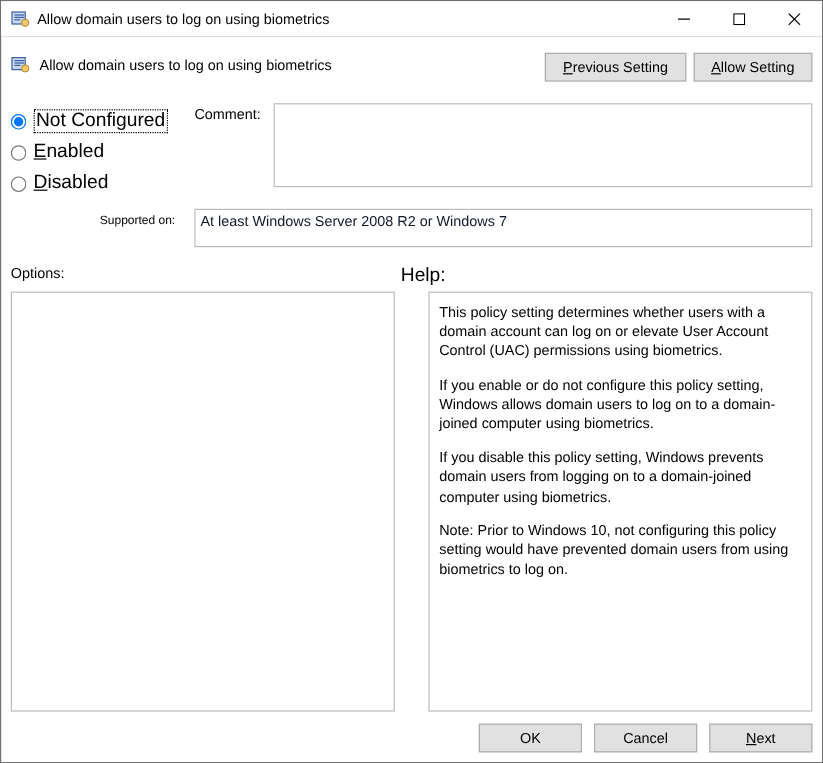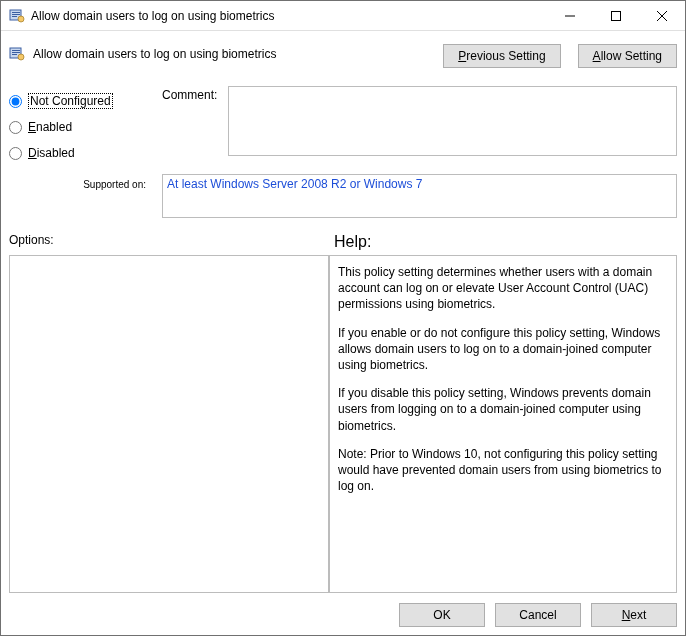--- a/index.html
+++ b/index.html
@@ -7,39 +7,39 @@
     .titlebar { height: 30px; display: flex; align-items: center; background: #fff; border-bottom: 1px solid #e0e0e0; }
     .titlebar .icon { width: 16px; height: 16px; margin: 0 6px 0 8px; }
     .titlebar .title { flex: 1; font-size: 12px; }
     .titlebar .win-buttons { display: flex; }
     .titlebar .win-btn { width: 46px; height: 30px; display: flex; justify-content: center; align-items: center; }
     .content { flex: 1; display: flex; flex-direction: column; padding: 5px 8px 8px 8px; }
     .header-row { display: flex; align-items: flex-start; min-height: 44px; }
     .header-left { display: flex; align-items: center; flex: 1; padding-top: 10px; }
     .header-left .icon { width: 16px; height: 16px; margin-right: 8px; }
     .header-title { font-size: 12px; }
-    .header-nav { display: flex; gap: 17px; padding-top: 8px; }
+    .header-nav { display: flex; gap: 6px; padding-top: 8px; }
     .btn { background: #e1e1e1; border: 1px solid #adadad; padding: 4px 14px; font-size: 12px; text-align: center; min-width: 86px; font-family: inherit; }
     .row-config { display: flex; gap: 8px; margin: 6px 0 4px 0; }
     .radio-column { width: 145px; padding-top: 2px; }
     .radio-row { display: flex; align-items: center; height: 26px; }
     .radio-row input[type=radio] { margin-right: 6px; }
-    .radio-row label { font-size: 12px; }
+    .radio-row label { font-size: 16px; }
     .radio-row.focus label { border: 1px dotted #000; padding: 0 1px; }
     .comment-label-col { width: 58px; font-size: 12px; padding-top: 2px; }
     .textarea-wrap { flex: 1; display: flex; }
     textarea { width: 100%; font-family: inherit; font-size: 12px; resize: none; background: #fff; border: 1px solid #bcbcbc; padding: 2px 4px; overflow-y: scroll; }
     .supported-row { display: flex; gap: 8px; margin-top: 4px; }
     .supported-label { width: 145px; text-align: right; padding-right: 8px; font-size: 10px; padding-top: 5px; }
     .supported-text { flex: 1; }
-    .supported-text textarea { height: 44px; color: #1d4ed8; }
+    .supported-text textarea { height: 32px; color: #0f172a; }
     .midlabels { display: flex; margin-top: 12px; }
     .mid-left { width: 325px; font-size: 12px; }
     .mid-right { flex: 1; font-size: 16px; }
-    .panes { display: flex; gap: 0; margin-top: 4px; flex: 1; min-height: 0; }
+    .panes { display: flex; gap: 28px; margin-top: 4px; flex: 1; min-height: 0; }
     .pane { flex: 1; border: 1px solid #bcbcbc; background: #fff; min-height: 0; }
     .pane.options { flex: 0 0 320px; }
     .pane.help .help-body { padding: 8px 6px 8px 8px; font-size: 12px; line-height: 1.35; height: 100%; overflow-y: scroll; }
     .pane.help .help-body p { margin-bottom: 12px; }
     .pane.help .help-body p:last-child { margin-bottom: 0; }
     .footer { display: flex; justify-content: flex-end; gap: 10px; padding: 10px 0 0 0; }
     .footer .btn { min-width: 86px; }
     
     textarea::-webkit-scrollbar, .help-body::-webkit-scrollbar { width: 17px; }
     textarea::-webkit-scrollbar-track, .help-body::-webkit-scrollbar-track { background: #f0f0f0; }

